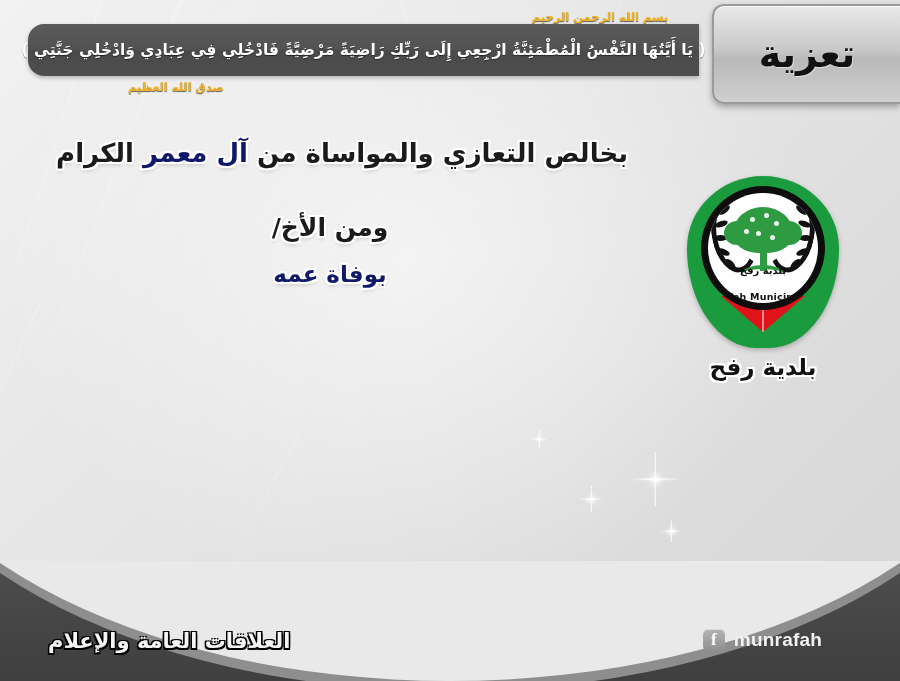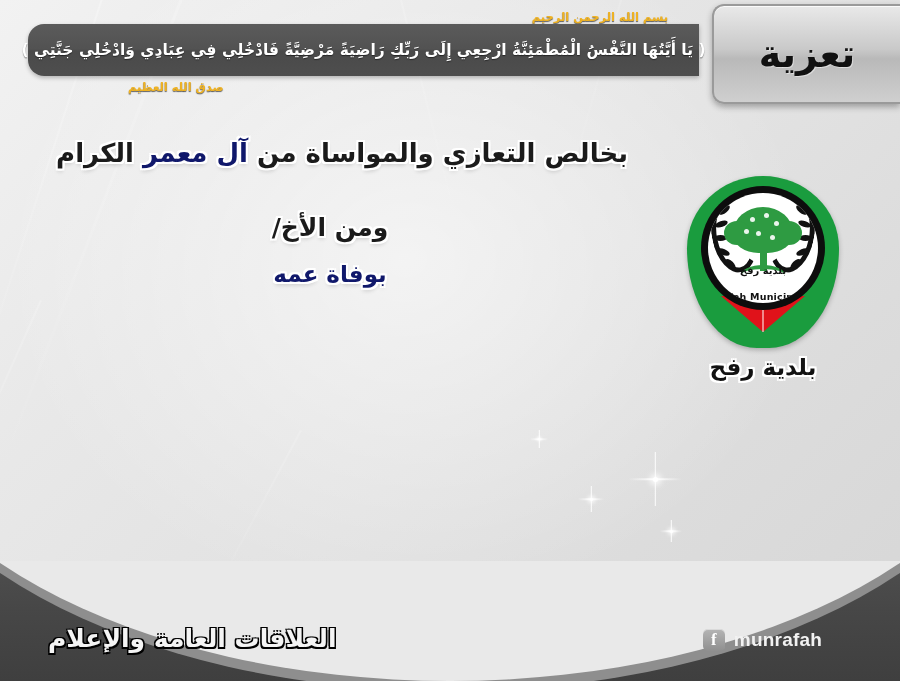--- a/index.html
+++ b/index.html
@@ -256,21 +256,21 @@
   }
   #footer-arc-lip {
     position:absolute; left:-160px; top:-506px;
     width:1220px; height:640px;
     border-radius:50%;
     background:#8d8d8d;
     z-index:-1;
   }
   #footer-dept {
     position:absolute; right:auto; left:48px; bottom:28px;
-    font-size:25px; font-weight:bold; color:#f4f4f4;
+    font-size:21px; font-weight:bold; color:#f4f4f4;
     text-shadow:
       -1.5px -1.5px 0 #000, 1.5px -1.5px 0 #000,
       -1.5px  1.5px 0 #000, 1.5px  1.5px 0 #000;
   }
   #fb-badge {
     position:absolute; right:78px; bottom:30px;
     display:flex; align-items:center; gap:9px;
     direction:ltr;
   }
   #fb-icon {

